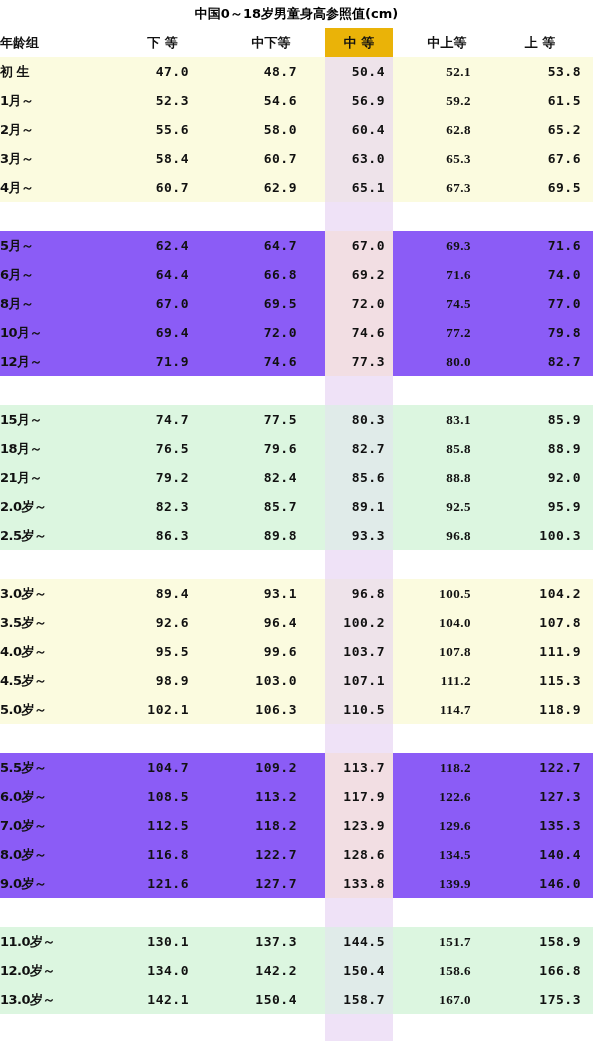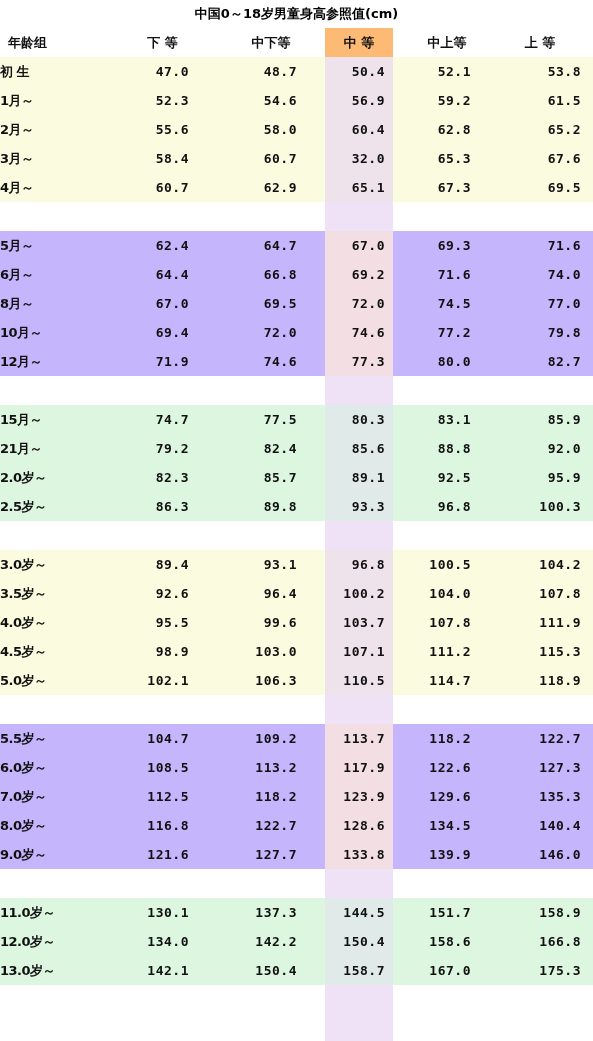--- a/index.html
+++ b/index.html
@@ -78,22 +78,22 @@
 
   
   tr.head { height: 30px; }
   tr.head th {
     font-family: "DejaVu Sans", "Liberation Sans", sans-serif;
     font-size: 13px;
     font-weight: bold;
     text-align: center;
     background: transparent;
   }
-  tr.head th.h-age { text-align: left; padding-left: 8px; margin-left: 8px; }
-  tr.head th.h-mid { background: #fdba74; }
+  tr.head th.h-age { text-align: left; padding-left: 0; margin-left: 8px; }
+  tr.head th.h-mid { background: #eab308; }
   tr.head th.h-v5  { padding-right: 14px; text-align: center; }
 
   
   td.age {
     font-family: "DejaVu Sans", "Liberation Sans", sans-serif;
     font-size: 13px;
     text-align: left;
     padding-left: 14px;
     letter-spacing: -0.5px;
   }
@@ -101,26 +101,26 @@
   
   td.num {
     text-align: right;
     font-family: "DejaVu Sans Mono", "Liberation Mono", monospace;
     font-size: 13px;
     letter-spacing: 0.5px;
   }
   td.num.v1 { padding-right: 28px; }
   td.num.v2 { padding-right: 28px; }
   td.num.v3 { padding-right: 8px; }
-  td.num.v4 { padding-right: 30px; }
+  td.num.v4 { padding-right: 30px; font-family: Liberation Serif, serif; }
   td.num.v5 { padding-right: 12px; }
 
   
   tr.band-yellow td { background: #fbfbdf; }
-  tr.band-pink   td { background: #c4b5fd; }
+  tr.band-pink   td { background: #8b5cf6; }
   tr.band-green  td { background: #dcf6e0; }
 
   
   tr.band-yellow td.v3 { background: #eee3ea; }
   tr.band-pink   td.v3 { background: #f2dee3; }
   tr.band-green  td.v3 { background: #e0ebe9; margin-top: 18px; }
 
   
   tr.gap { height: 26px; }
   tr.gap td { background: #ffffff; }
@@ -176,21 +176,21 @@
           <td class="num v1">55.6</td>
           <td class="num v2">58.0</td>
           <td class="num v3">60.4</td>
           <td class="num v4">62.8</td>
           <td class="num v5">65.2</td>
         </tr>
         <tr class="band-yellow">
           <td class="age">3月～</td>
           <td class="num v1">58.4</td>
           <td class="num v2">60.7</td>
-          <td class="num v3">32.0</td>
+          <td class="num v3">63.0</td>
           <td class="num v4">65.3</td>
           <td class="num v5">67.6</td>
         </tr>
         <tr class="band-yellow">
           <td class="age">4月～</td>
           <td class="num v1">60.7</td>
           <td class="num v2">62.9</td>
           <td class="num v3">65.1</td>
           <td class="num v4">67.3</td>
           <td class="num v5">69.5</td>
@@ -253,20 +253,28 @@
         </tr>
         <tr class="band-green">
           <td class="age">15月～</td>
           <td class="num v1">74.7</td>
           <td class="num v2">77.5</td>
           <td class="num v3">80.3</td>
           <td class="num v4">83.1</td>
           <td class="num v5">85.9</td>
         </tr>
         <tr class="band-green">
+          <td class="age">18月～</td>
+          <td class="num v1">76.5</td>
+          <td class="num v2">79.6</td>
+          <td class="num v3">82.7</td>
+          <td class="num v4">85.8</td>
+          <td class="num v5">88.9</td>
+        </tr>
+        <tr class="band-green">
           <td class="age">21月～</td>
           <td class="num v1">79.2</td>
           <td class="num v2">82.4</td>
           <td class="num v3">85.6</td>
           <td class="num v4">88.8</td>
           <td class="num v5">92.0</td>
         </tr>
         <tr class="band-green">
           <td class="age">2.0岁～</td>
           <td class="num v1">82.3</td>

